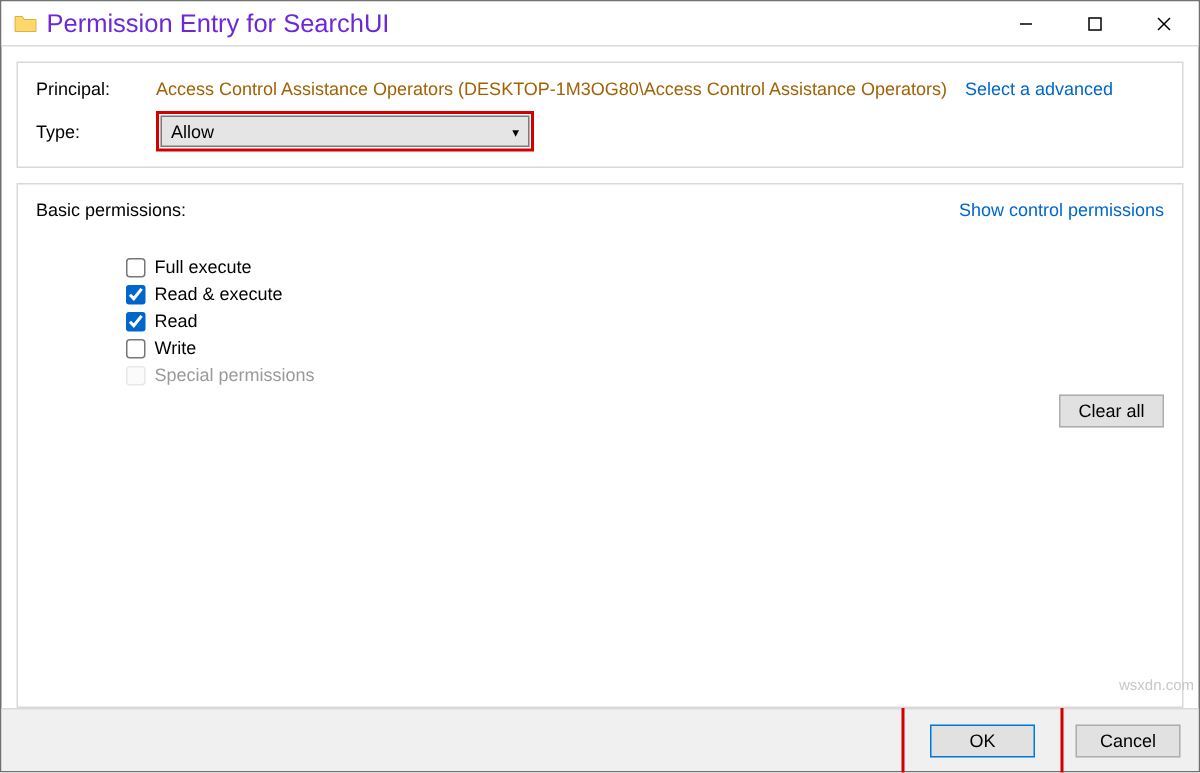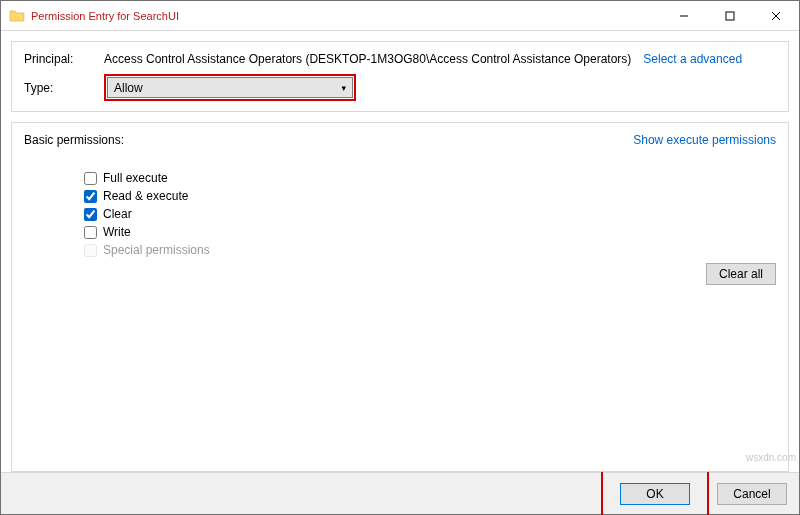--- a/index.html
+++ b/index.html
@@ -27,21 +27,21 @@
     display: flex;
     align-items: center;
     border-bottom: 1px solid #d9d9d9;
     background: #fff;
   }
   .titlebar .icon {
     width: 16px; height: 16px; margin: 0 6px 0 8px;
     display: inline-block;
   }
   .folder-svg { width:16px; height:16px; }
-  .title-text { flex: 1; font-size: 11px; color: #b91c1c; }
+  .title-text { flex: 1; font-size: 17px; color: #6d28d9; }
   .win-controls { display: flex; height: 100%; }
   .win-btn {
     width: 46px; height: 100%;
     display: flex; align-items: center; justify-content: center;
     font-family: "Segoe UI Symbol", sans-serif;
     font-size: 10px;
     color: #000;
     background: transparent;
   }
   .win-btn svg { width: 10px; height: 10px; }
@@ -59,21 +59,21 @@
     background: #fff;
     padding: 10px 12px;
   }
   .panel.top { }
   .panel.main {
     flex: 1;
     position: relative;
   }
   .row { display: flex; align-items: center; margin-bottom: 8px; }
   .label-col { width: 80px; }
-  .principal-val { color: #000000; }
+  .principal-val { color: #a16207; }
   .link { color: #0066cc; margin-left: 12px; cursor: pointer; }
   .type-select-wrap {
     border: 2px solid #d40000;
     display: inline-block;
     padding: 1px;
   }
   .type-select {
     width: 246px;
     height: 21px;
     border: 1px solid #7a7a7a;
@@ -191,34 +191,34 @@
             <span>Allow</span>
             <span class="chev">▾</span>
           </span>
         </span>
       </div>
     </div>
 
     <div class="panel main">
       <div class="main-header">
         <span>Basic permissions:</span>
-        <span class="link" style="margin-left:0">Show execute permissions</span>
+        <span class="link" style="margin-left:0">Show control permissions</span>
       </div>
       <div class="perm-list">
         <label class="perm-item">
           <input type="checkbox" style="">
           <span>Full execute</span>
         </label>
         <label class="perm-item">
           <input type="checkbox" checked="" style="">
           <span>Read &amp; execute</span>
         </label>
         <label class="perm-item">
           <input type="checkbox" checked="" style="">
-          <span>Clear</span>
+          <span>Read</span>
         </label>
         <label class="perm-item">
           <input type="checkbox" style="">
           <span>Write</span>
         </label>
         <label class="perm-item disabled">
           <input type="checkbox" disabled="" style="">
           <span>Special permissions</span>
         </label>
       </div>

